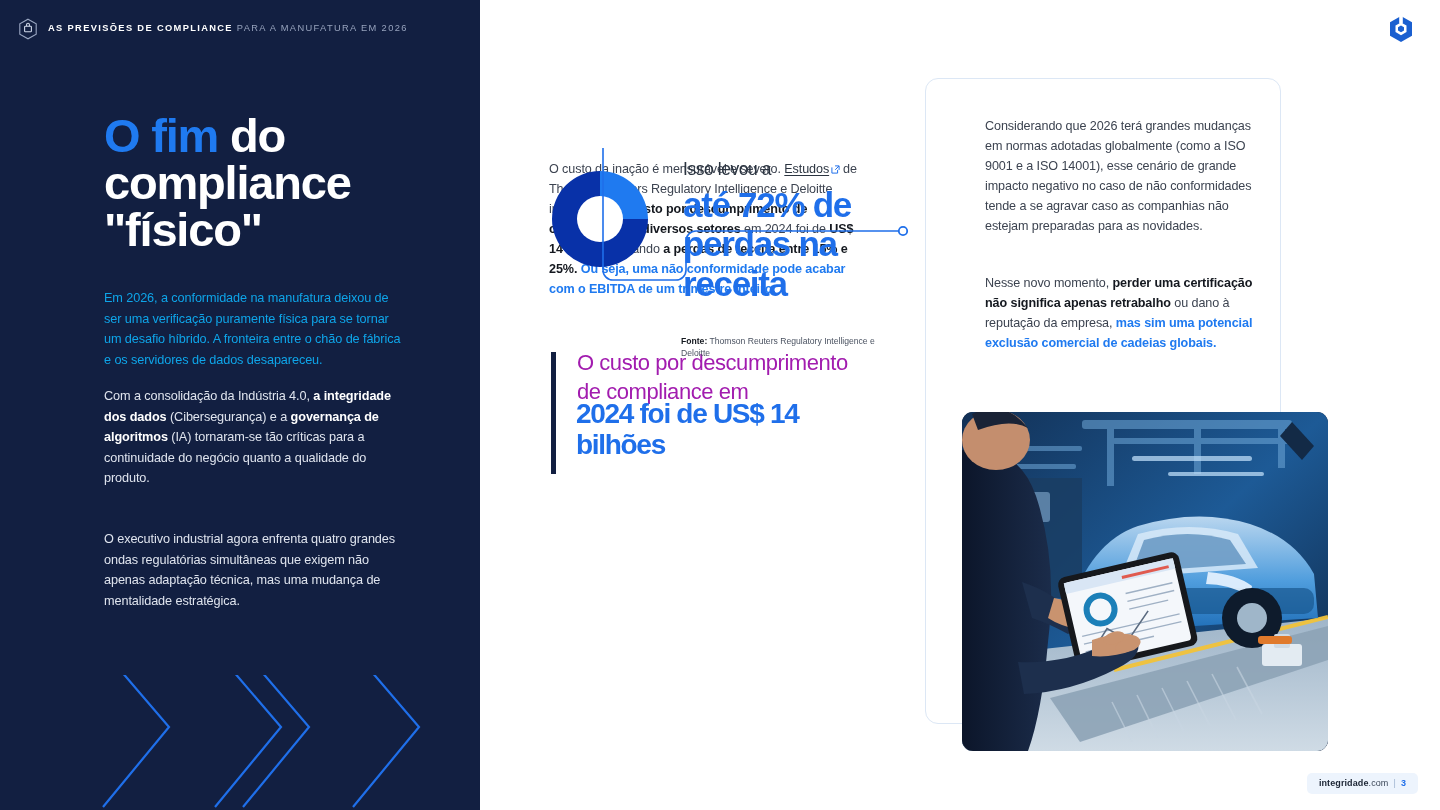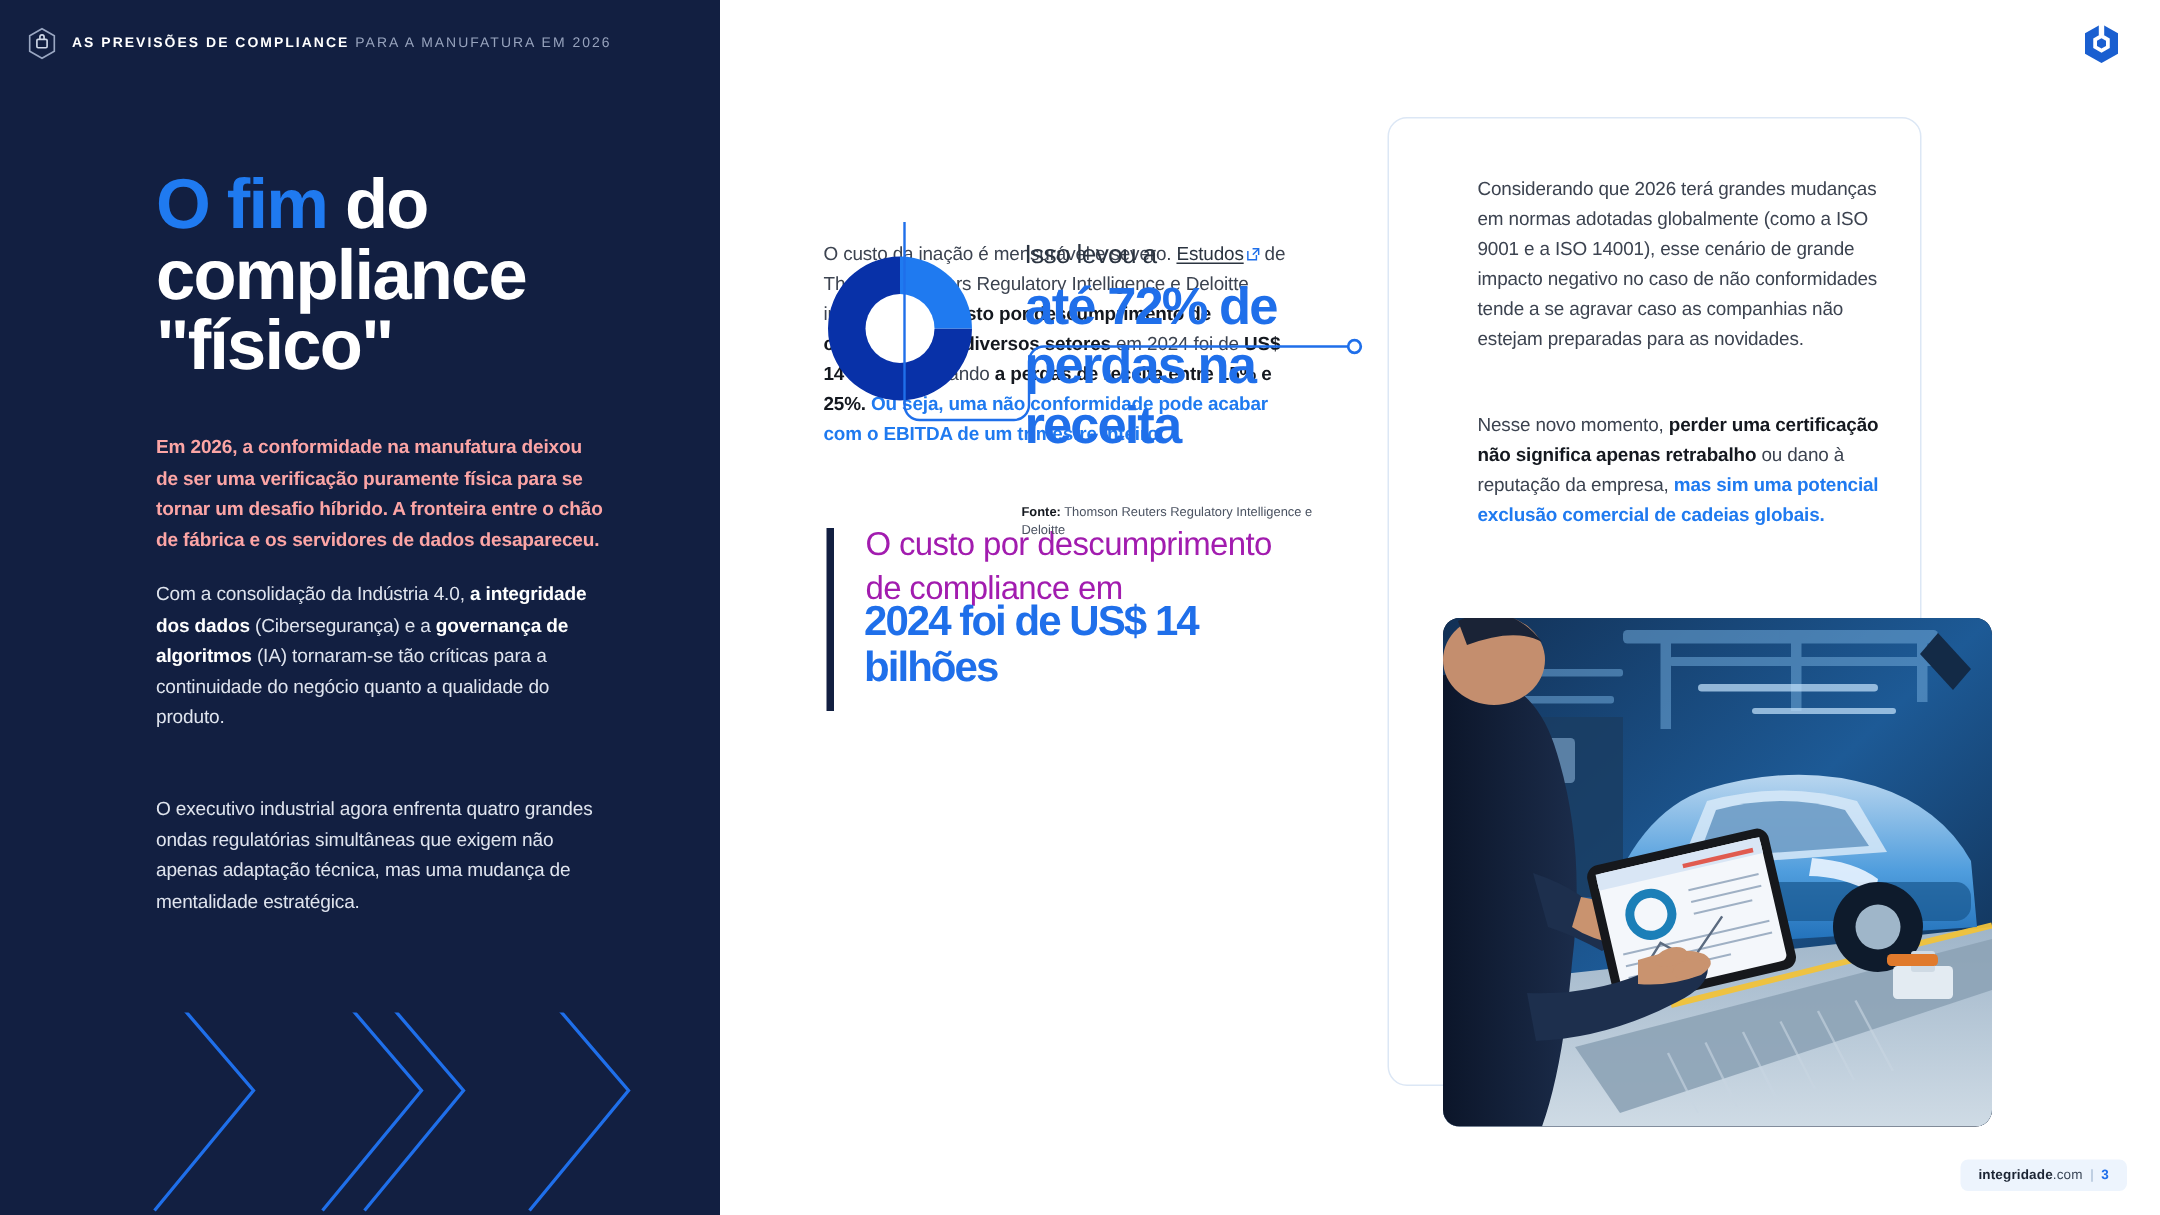--- a/index.html
+++ b/index.html
@@ -31,22 +31,22 @@
 
   .big-title{
     position:absolute; left:104px; top:112px; width:330px;
     font-size:47px; line-height:1.0; font-weight:700;
     color:#ffffff; letter-spacing:-1.2px;
   }
   .big-title .accent{ color:#1F7AF0; }
 
   .lead-para{
     position:absolute; left:104px; top:288px; width:300px;
-    font-size:12.7px; line-height:1.62; font-weight:700;
-    color:#fca5a5; letter-spacing:-0.1px;
+    font-size:12.7px; line-height:1.62; font-weight:400;
+    color:#0ea5e9; letter-spacing:-0.1px;
   }
   .para-a{
     position:absolute; left:104px; top:386px; width:300px;
     font-size:12.7px; line-height:1.62; color:#dfe4ee; letter-spacing:-0.1px;
   }
   .para-a b{ color:#ffffff; font-weight:700; }
   .para-b{
     position:absolute; left:104px; top:529px; width:305px;
     font-size:12.7px; line-height:1.62; color:#dfe4ee; letter-spacing:-0.1px;
   }

